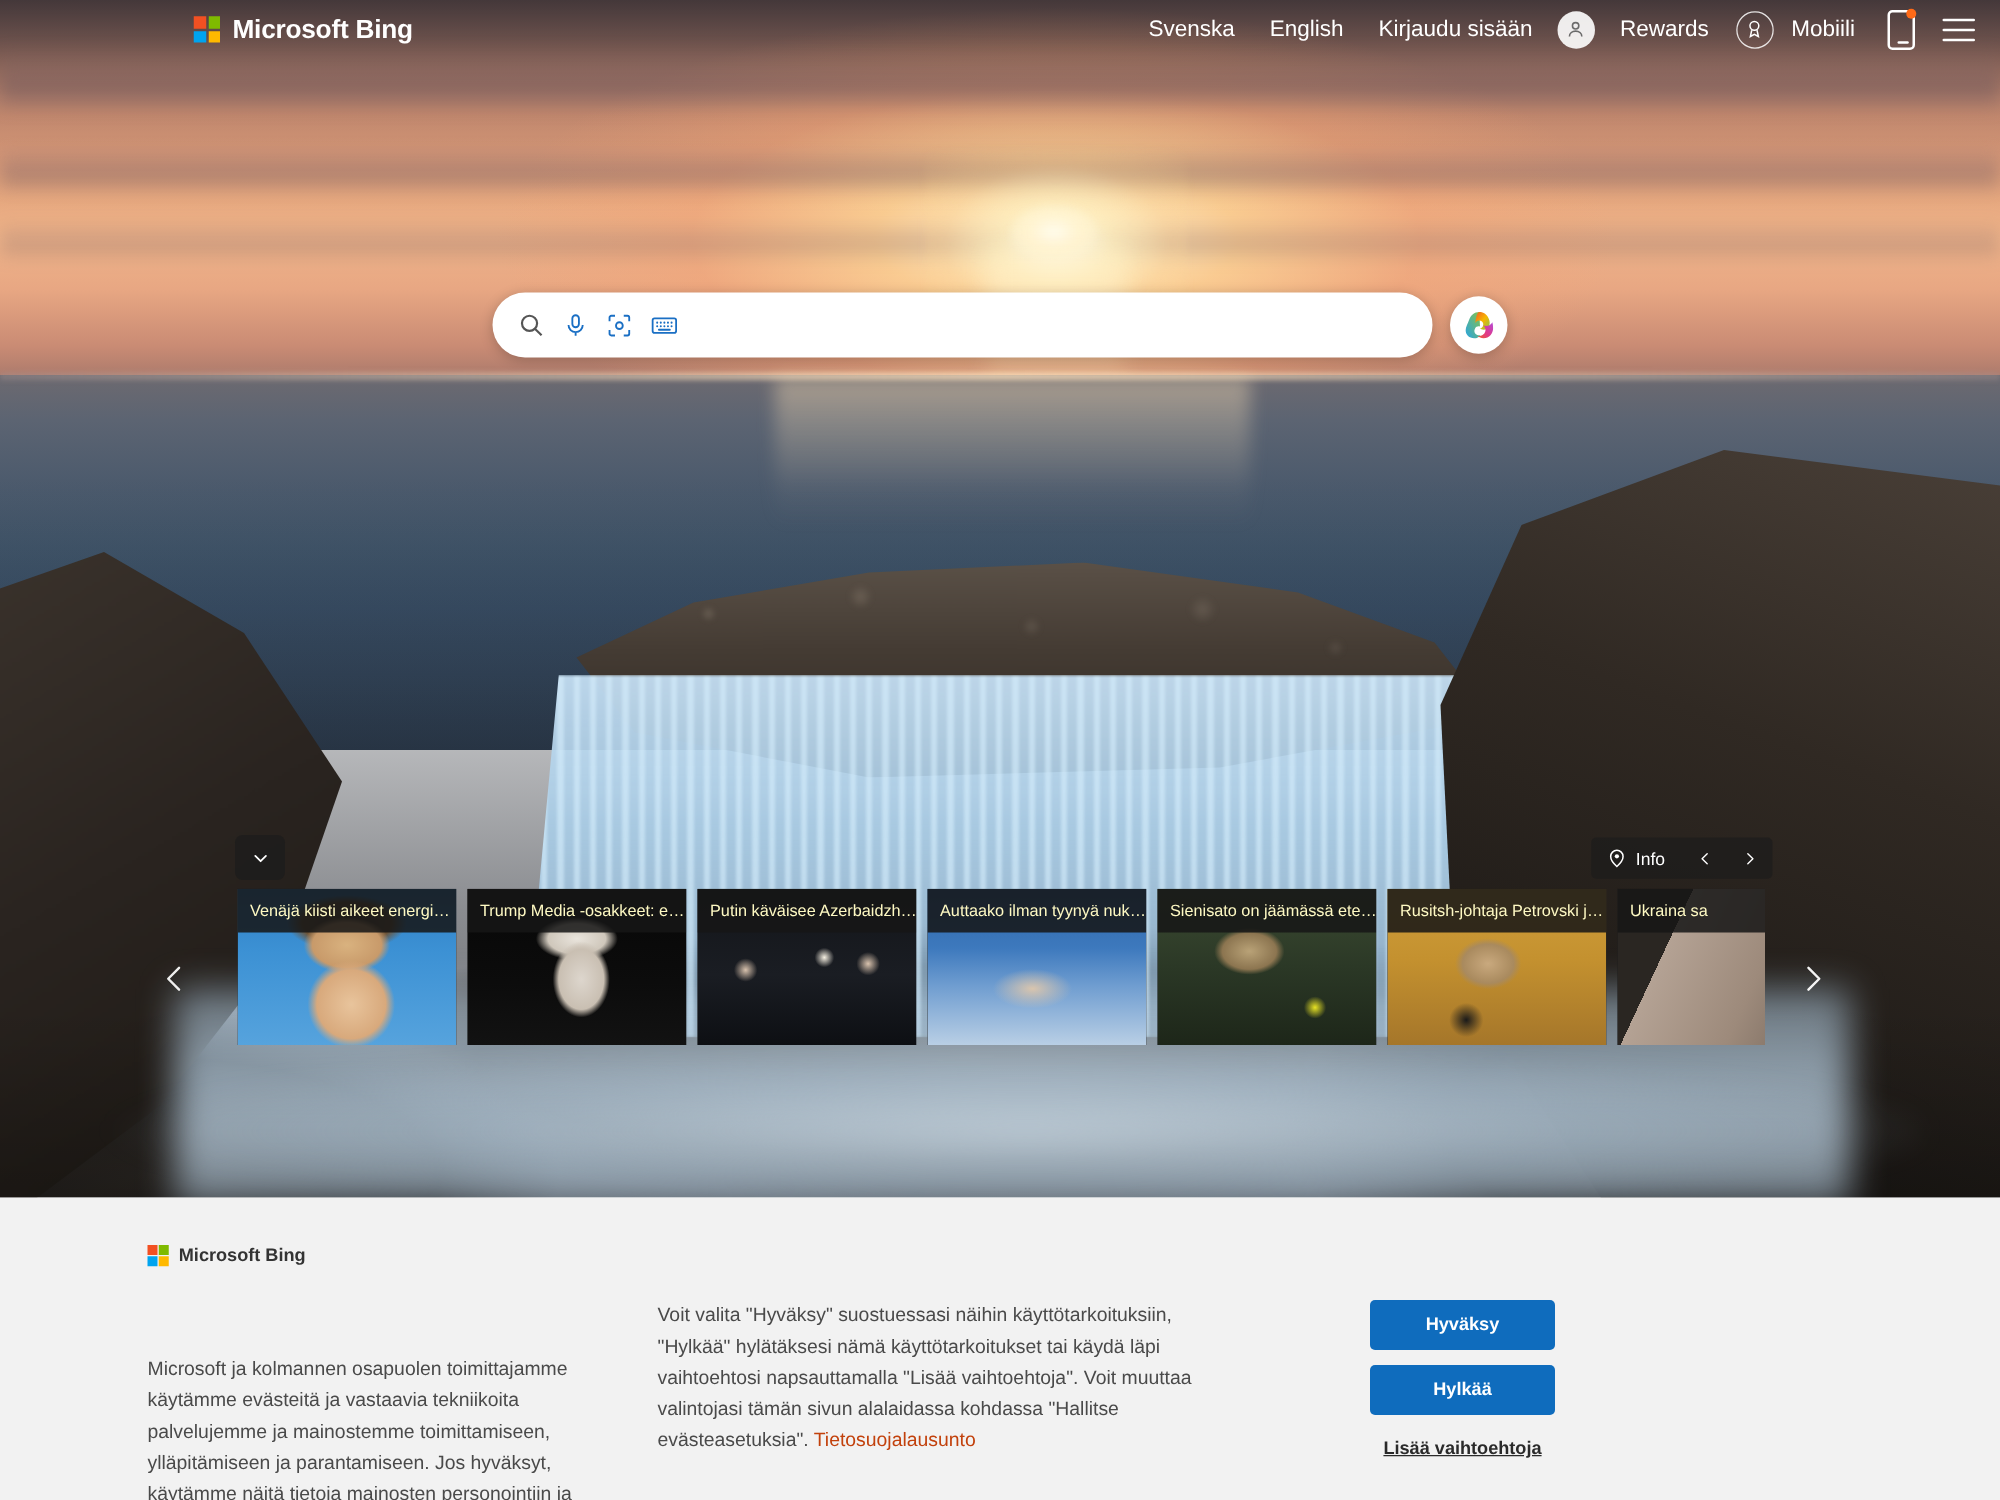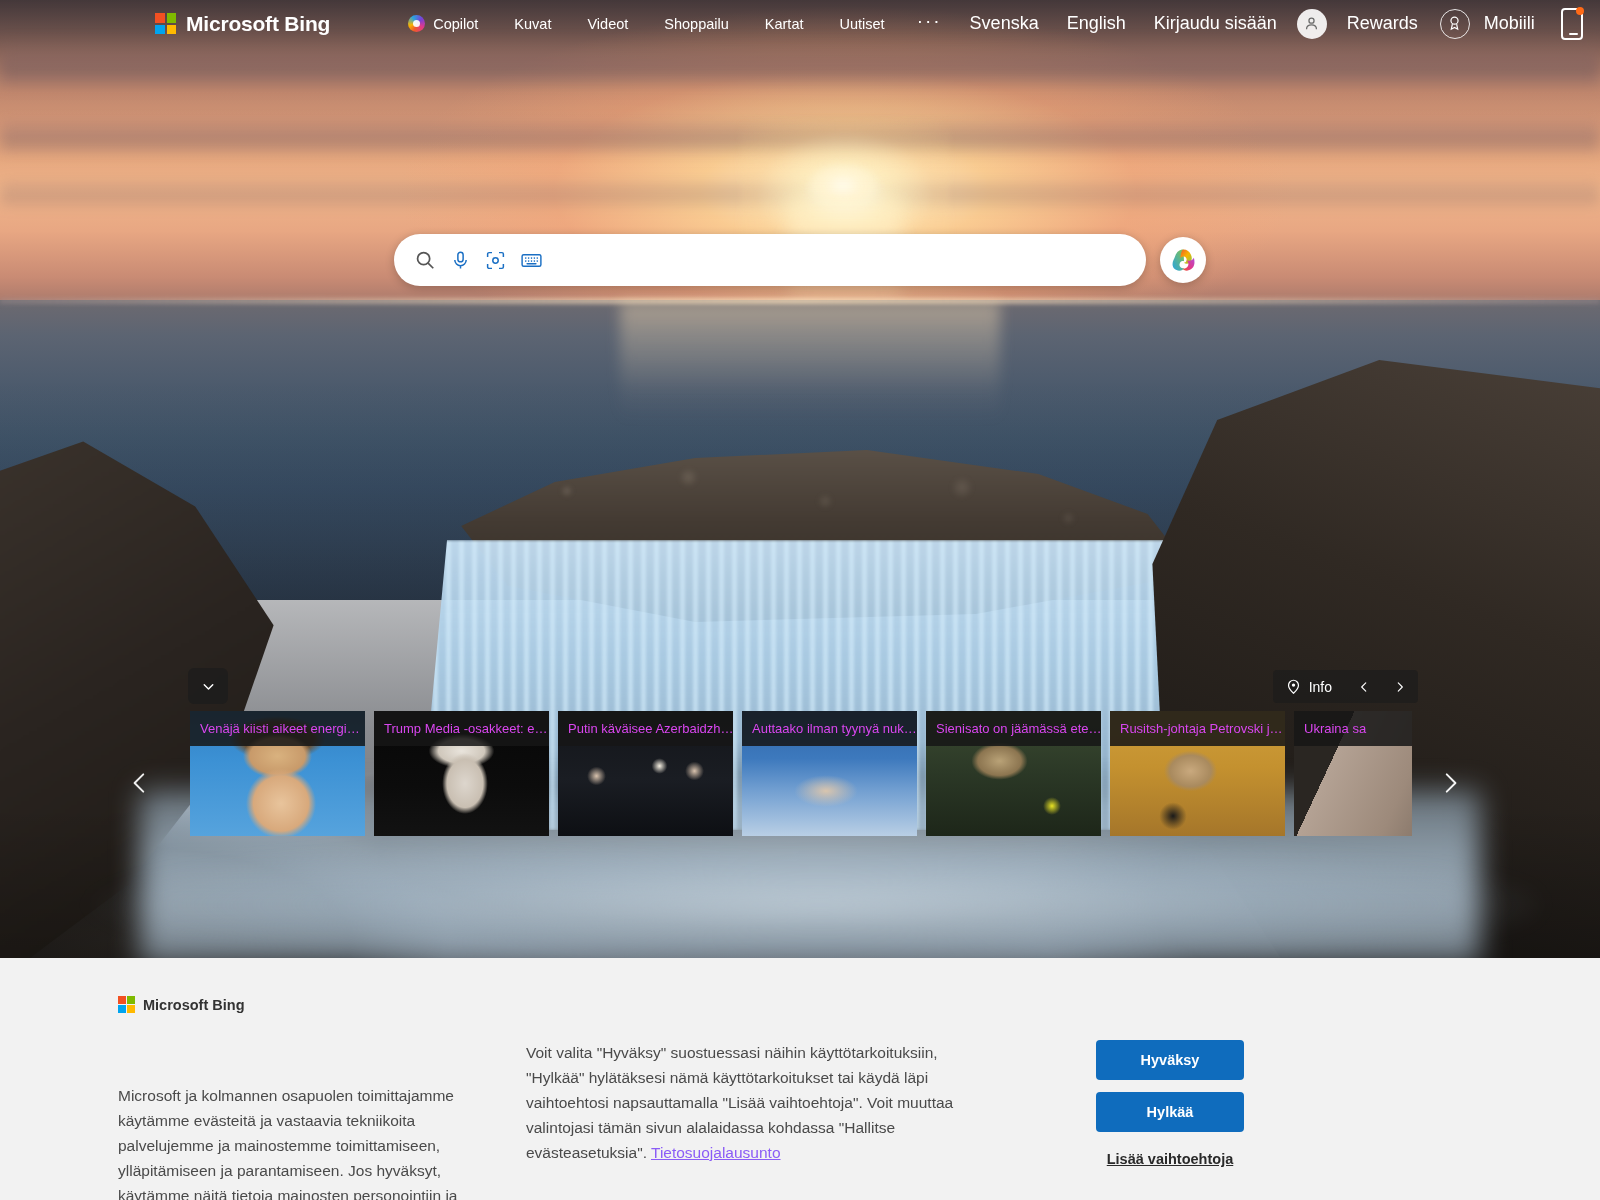--- a/index.html
+++ b/index.html
@@ -254,21 +254,21 @@
   .carousel {
     position:absolute; left:190px; top:711px; width:1222px; height:125px;
     display:flex; gap:9px; overflow:hidden; z-index:15;
   }
   .card {
     width:175px; height:125px; flex:0 0 175px; position:relative;
     background:#1b1b1b; overflow:hidden; cursor:pointer;
   }
   .card-title {
     position:absolute; left:0; top:0; width:100%; height:35px;
-    background:rgba(22,22,22,.86); color:#d946ef; font-size:13px;
+    background:rgba(22,22,22,.86); color:#fef9c3; font-size:13px;
     display:flex; align-items:center; padding:0 10px;
     white-space:nowrap; overflow:hidden; text-overflow:ellipsis; z-index:2;
   }
   .card-img { position:absolute; inset:0; }
 
   .car-arrow {
     position:absolute; top:752px; width:44px; height:62px; z-index:16;
     display:flex; align-items:center; justify-content:center; cursor:pointer;
   }
   .car-prev { left:118px; }
@@ -319,21 +319,21 @@
   .cookie-brand-text { color:#333; font-size:14.5px; font-weight:600; }
 
   .cookie-col1 {
     position:absolute; left:118px; top:1083px; width:350px;
     font-size:15.5px; line-height:25px; color:#4a4a4a;
   }
   .cookie-col2 {
     position:absolute; left:526px; top:1040px; width:452px;
     font-size:15.5px; line-height:25px; color:#4a4a4a;
   }
-  .privacy-link { color:#8b5cf6; text-decoration:underline; cursor:pointer; }
+  .privacy-link { color:#c2410c; cursor:pointer; }
 
   .btn-col { position:absolute; left:1096px; top:1040px; width:148px; }
   .cookie-btn {
     width:148px; height:40px; background:#0f6cbd; color:#fff;
     border:none; border-radius:4px; font-size:14.5px; font-weight:700;
     font-family:"Liberation Sans", sans-serif; cursor:pointer; display:block;
   }
   .cookie-btn + .cookie-btn { margin-top:12px; }
   .more-link {
     display:block; margin-top:19px; text-align:center; width:148px;
@@ -372,42 +372,20 @@
     <div class="brand">
       <span class="ms-logo">
           <i></i>
           <i></i>
           <i></i>
           <i></i>
         </span>
       <span class="brand-text">Microsoft Bing</span>
     </div>
 
-    <div class="nav">
-      <div class="nav-item">
-        <span class="copilot-dot"></span>
-        <span>Copilot</span>
-      </div>
-      <div class="nav-item">
-        <span>Kuvat</span>
-      </div>
-      <div class="nav-item">
-        <span>Videot</span>
-      </div>
-      <div class="nav-item">
-        <span>Shoppailu</span>
-      </div>
-      <div class="nav-item">
-        <span>Kartat</span>
-      </div>
-      <div class="nav-item">
-        <span>Uutiset</span>
-      </div>
-      <div class="dots">···</div>
-    </div>
 
     <div class="header-right">
       <div class="hr-link">Svenska</div>
       <div class="hr-link">English</div>
       <div class="hr-link">Kirjaudu sisään</div>
       <div class="avatar">
         <svg width="17" height="17" viewBox="0 0 24 24" fill="none" stroke="#6b6b6b" stroke-width="1.8">
           <circle cx="12" cy="8" r="3.6"></circle>
             <path d="M5 20c0-3.8 3.2-6 7-6s7 2.2 7 6"></path>
         </svg>

